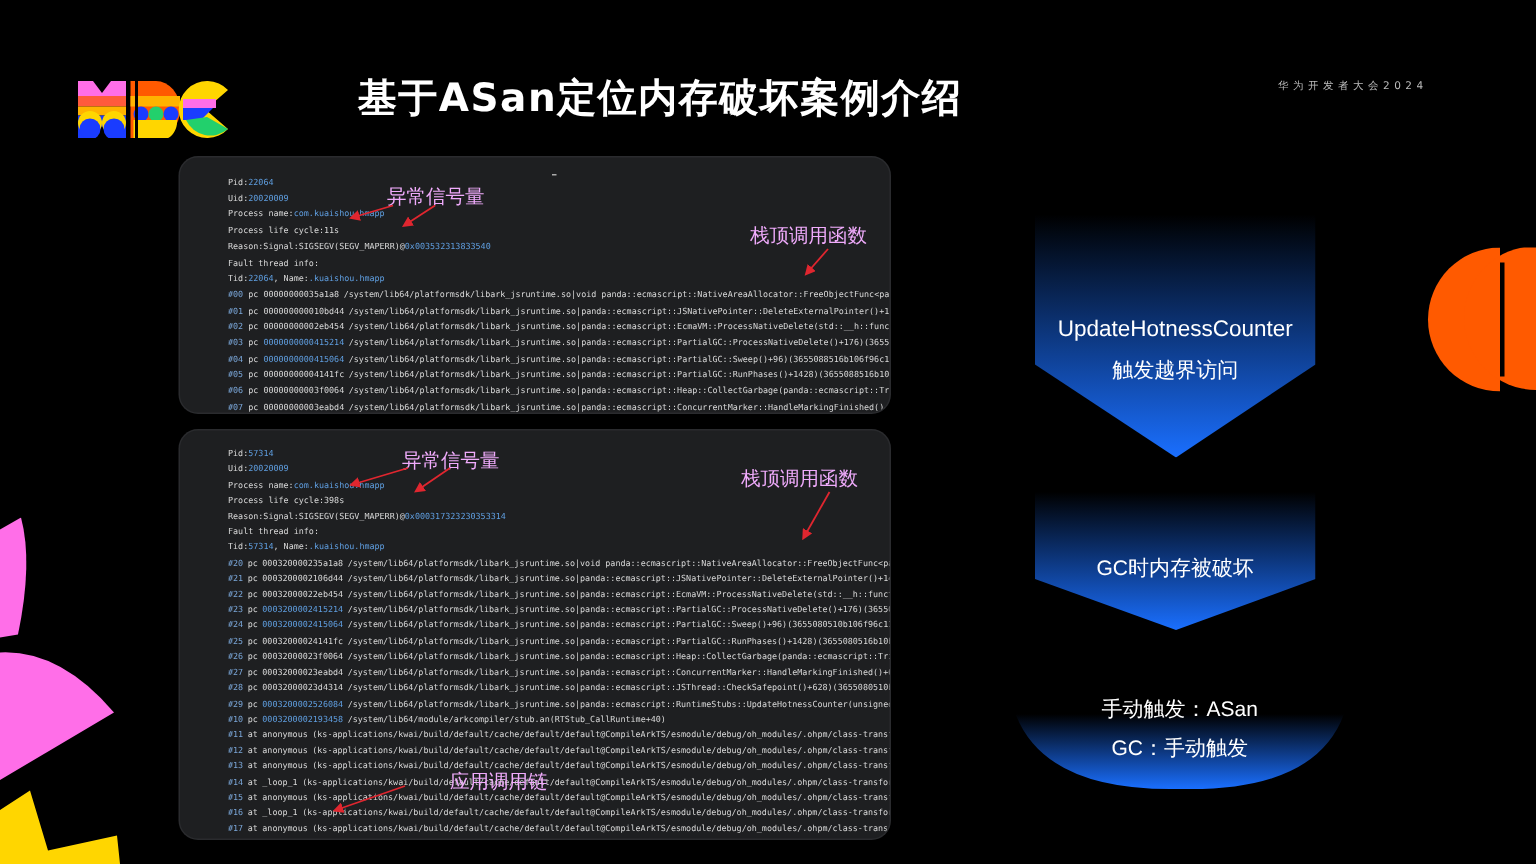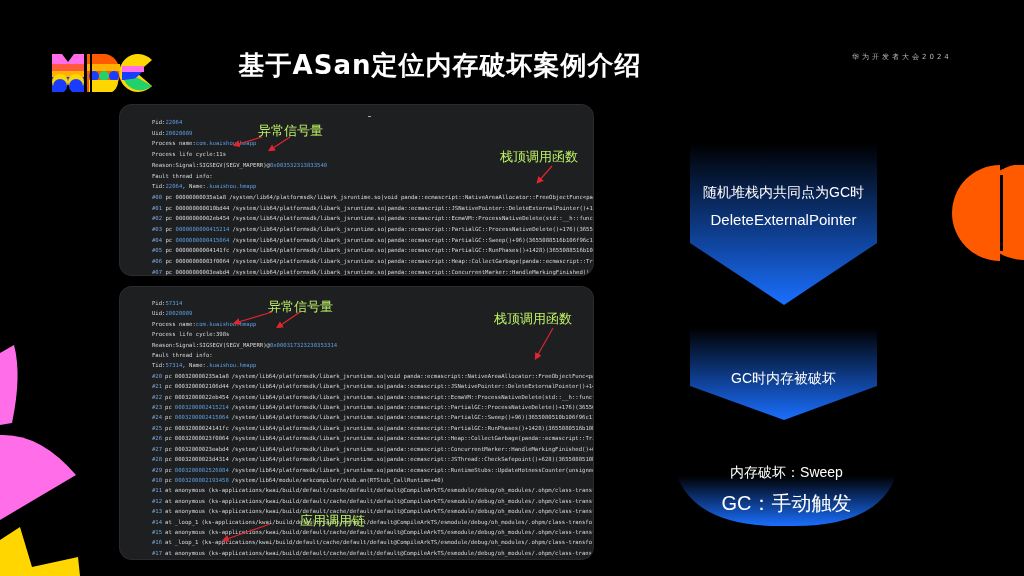--- a/index.html
+++ b/index.html
@@ -28,21 +28,21 @@
   .term { background:#1e1f21; border-radius:12px; box-shadow:0 0 0 1px #2a2b2e;
           font-family:"DejaVu Sans Mono", monospace; font-size:5.6px; line-height:10.7px;
           color:#d8d8d8; overflow:hidden; white-space:nowrap; }
   .term1 { left:120px; top:105px; width:473px; height:170px; padding:12px 0 0 32px; box-sizing:border-box; }
   .term2 { left:120px; top:287px; width:473px; height:272px; padding:11px 0 0 32px; box-sizing:border-box; line-height:10.4px; }
   .ln { display:block; }
   .blue { color:#5f9ee0; }
   .num { color:#7aa6d8; }
   .dot { position:absolute; left:368px; top:116px; width:3px; height:1px; background:#aaa; }
 
-  .anno { position:absolute; color:#bef264; font-size:13px; font-family:"DejaVu Sans", sans-serif; white-space:nowrap; }
+  .anno { position:absolute; color:#f0abfc; font-size:13px; font-family:"DejaVu Sans", sans-serif; white-space:nowrap; }
   svg.arrows { position:absolute; left:0; top:0; width:1024px; height:576px; pointer-events:none; }
 
   
   .flow1 { left:690px; top:143px; width:187px; height:162px; }
   .flow2 { left:690px; top:328px; width:187px; height:92px; }
   .flow3 { left:677px; top:448px; width:219px; height:80px; }
   .ftext { position:absolute; width:100%; text-align:center; color:#fff; font-family:"Liberation Sans", sans-serif; }
 </style>
 </head>
 <body>
@@ -171,22 +171,22 @@
 <svg class="abs flow1" viewBox="0 0 187 162">
   <defs>
     <linearGradient id="g1" x1="0" y1="0" x2="0" y2="1">
       <stop offset="0" stop-color="#000"></stop>
       <stop offset="1" stop-color="#1a6fff"></stop>
     </linearGradient>
   </defs>
   <path d="M0 0 H187 V100 L94 162 L0 100 Z" fill="url(#g1)"></path>
 </svg>
 <div class="abs" style="left:690px; top:143px; width:187px; height:162px;">
-  <div class="ftext" style="top:41px; font-size:14px;">随机堆栈内共同点为GC时</div>
-  <div class="ftext" style="top:68px; font-size:15px;">DeleteExternalPointer</div>
+  <div class="ftext" style="top:68px; font-size:15px;">UpdateHotnessCounter</div>
+  <div class="ftext" style="top:95px; font-size:14px;">触发越界访问</div>
 </div>
 
 <svg class="abs flow2" viewBox="0 0 187 92">
   <defs>
     <linearGradient id="g2" x1="0" y1="0" x2="0" y2="1">
       <stop offset="0" stop-color="#000"></stop>
       <stop offset="1" stop-color="#1a6fff"></stop>
     </linearGradient>
   </defs>
   <path d="M0 0 H187 V58 L94 92 L0 58 Z" fill="url(#g2)"></path>
@@ -198,15 +198,15 @@
 <svg class="abs flow3" viewBox="0 0 219 80">
   <defs>
     <linearGradient id="g3" x1="0" y1="0" x2="0" y2="1">
       <stop offset="0" stop-color="#000"></stop>
       <stop offset="1" stop-color="#1a6fff"></stop>
     </linearGradient>
   </defs>
   <path d="M0 28 H219 Q200 80 110 78 Q20 80 0 28 Z" fill="url(#g3)"></path>
 </svg>
 <div class="abs" style="left:677px; top:460px; width:219px; height:70px;">
-  <div class="ftext" style="top:4px; font-size:14px;">内存破坏：Sweep</div>
-  <div class="ftext" style="top:30px; font-size:20px;">GC：手动触发</div>
+  <div class="ftext" style="top:4px; font-size:14px;">手动触发：ASan</div>
+  <div class="ftext" style="top:30px; font-size:14px;">GC：手动触发</div>
 </div>
 
 </body></html>

